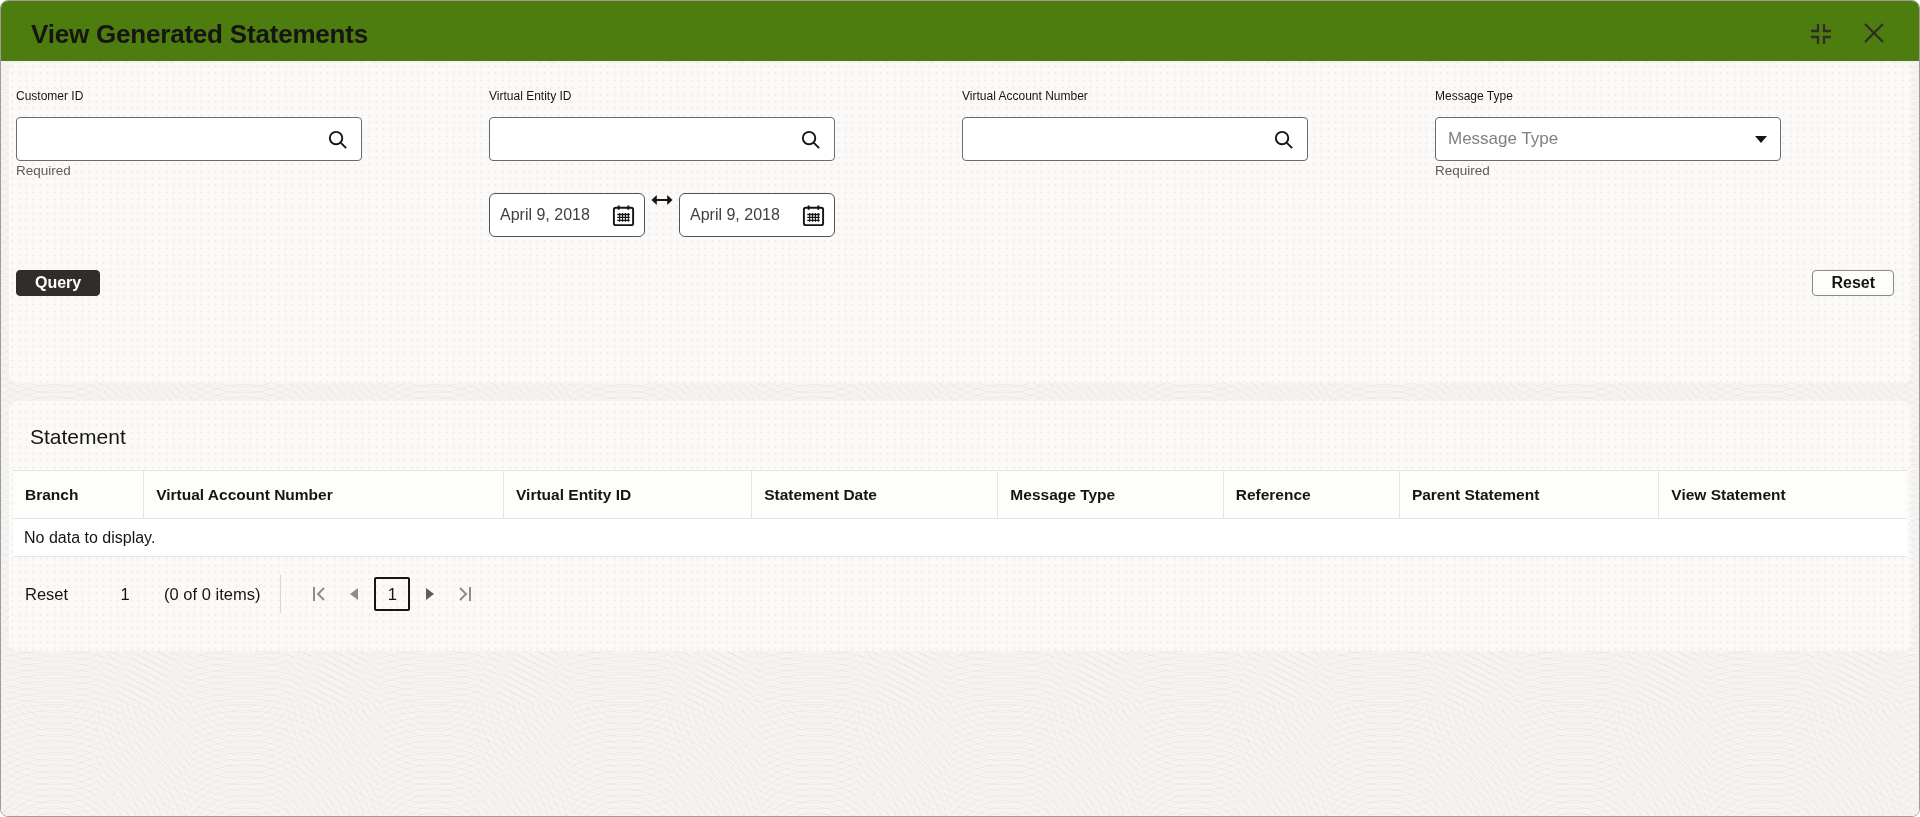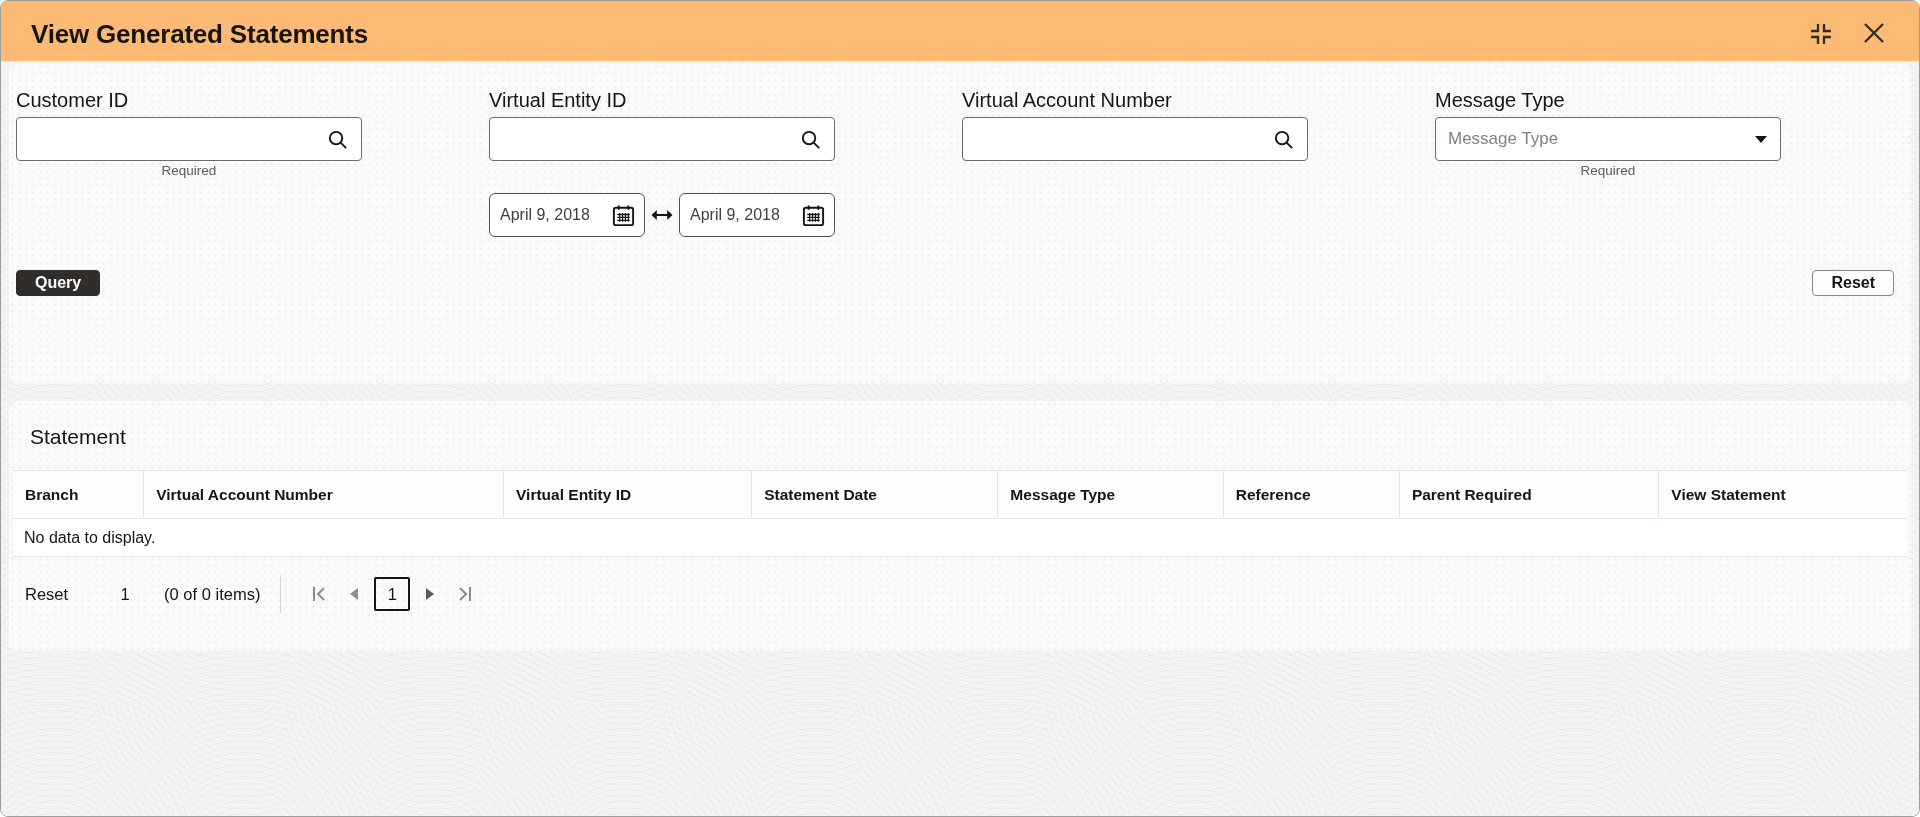--- a/index.html
+++ b/index.html
@@ -13,21 +13,21 @@
     width: 1920px; height: 817px;
     border: 1px solid #9e9c9a;
     border-radius: 8px;
     background: #ffffff;
     overflow: hidden;
     display: flex; flex-direction: column;
   }
   
   .titlebar {
     height: 60px; flex: 0 0 60px;
-    background: #fdba74;
+    background: #4d7c0f;
     display: flex; align-items: center;
     padding: 6px 30px 0 30px;
   }
   .titlebar h1 {
     margin: 0; font-size: 26px; font-weight: 700; letter-spacing: -0.2px; color: #161513;
   }
   .titlebar .spacer { flex: 1; }
   .win-icon { width: 28px; height: 28px; cursor: pointer; margin-left: 26px; display: block; }
   .win-icon svg { display: block; }
 
@@ -52,38 +52,38 @@
 
   
   .form-card { height: 320px; padding: 26px 12px 0 7px; }
   .form-grid {
     display: grid;
     grid-template-columns: repeat(4, 346px);
     column-gap: 127px;
     row-gap: 12px;
   }
   .field { display: flex; flex-direction: column; }
-  .field-label { font-size: 20px; font-weight: 500; color: #161513; height: 20px; margin-bottom: 8px; }
+  .field-label { font-size: 12px; font-weight: 500; color: #161513; height: 20px; margin-bottom: 8px; }
   .input-shell {
     height: 44px; background: #ffffff;
     border: 1px solid #6b6b6b; border-radius: 4px;
     display: flex; align-items: center;
     padding: 0 12px;
   }
   .input-shell input {
     border: none; outline: none; flex: 1; height: 100%;
     font-size: 16px; font-family: inherit; color: #161513; background: transparent; min-width: 0;
   }
   .required-hint {
     height: 18px; margin-top: 2px;
-    font-size: 13.5px; color: #5f5b57; text-align: center;
+    font-size: 13.5px; color: #5f5b57; text-align: left;
   }
   .icon-btn { flex: 0 0 auto; cursor: pointer; display: flex; align-items: center; }
   .combo-placeholder { flex: 1; font-size: 17px; color: #84807b; }
-  .date-group { display: flex; align-items: center; gap: 2px; }
+  .date-group { display: flex; gap: 2px; }
   .date-box {
     width: 156px; height: 44px; background: #ffffff;
     border: 1px solid #55524e; border-radius: 6px;
     display: flex; align-items: center; justify-content: space-between;
     padding: 0 8px 0 10px; cursor: pointer;
   }
   .date-value { font-size: 16px; color: #44403c; white-space: nowrap; }
   .range-arrow { width: 30px; display: flex; justify-content: center; }
 
   .actions-row {
@@ -293,21 +293,21 @@
             <col style="width:13.1%">
         </colgroup>
         <thead>
           <tr>
             <th>Branch</th>
             <th>Virtual Account Number</th>
             <th>Virtual Entity ID</th>
             <th>Statement Date</th>
             <th>Message Type</th>
             <th>Reference</th>
-            <th>Parent Required</th>
+            <th>Parent Statement</th>
             <th>View Statement</th>
           </tr>
         </thead>
       </table>
 
       <div class="empty-row">No data to display.</div>
 
       <div class="pagination">
         <span>Reset</span>
         <input class="page-input" type="text" value="1" style="">

